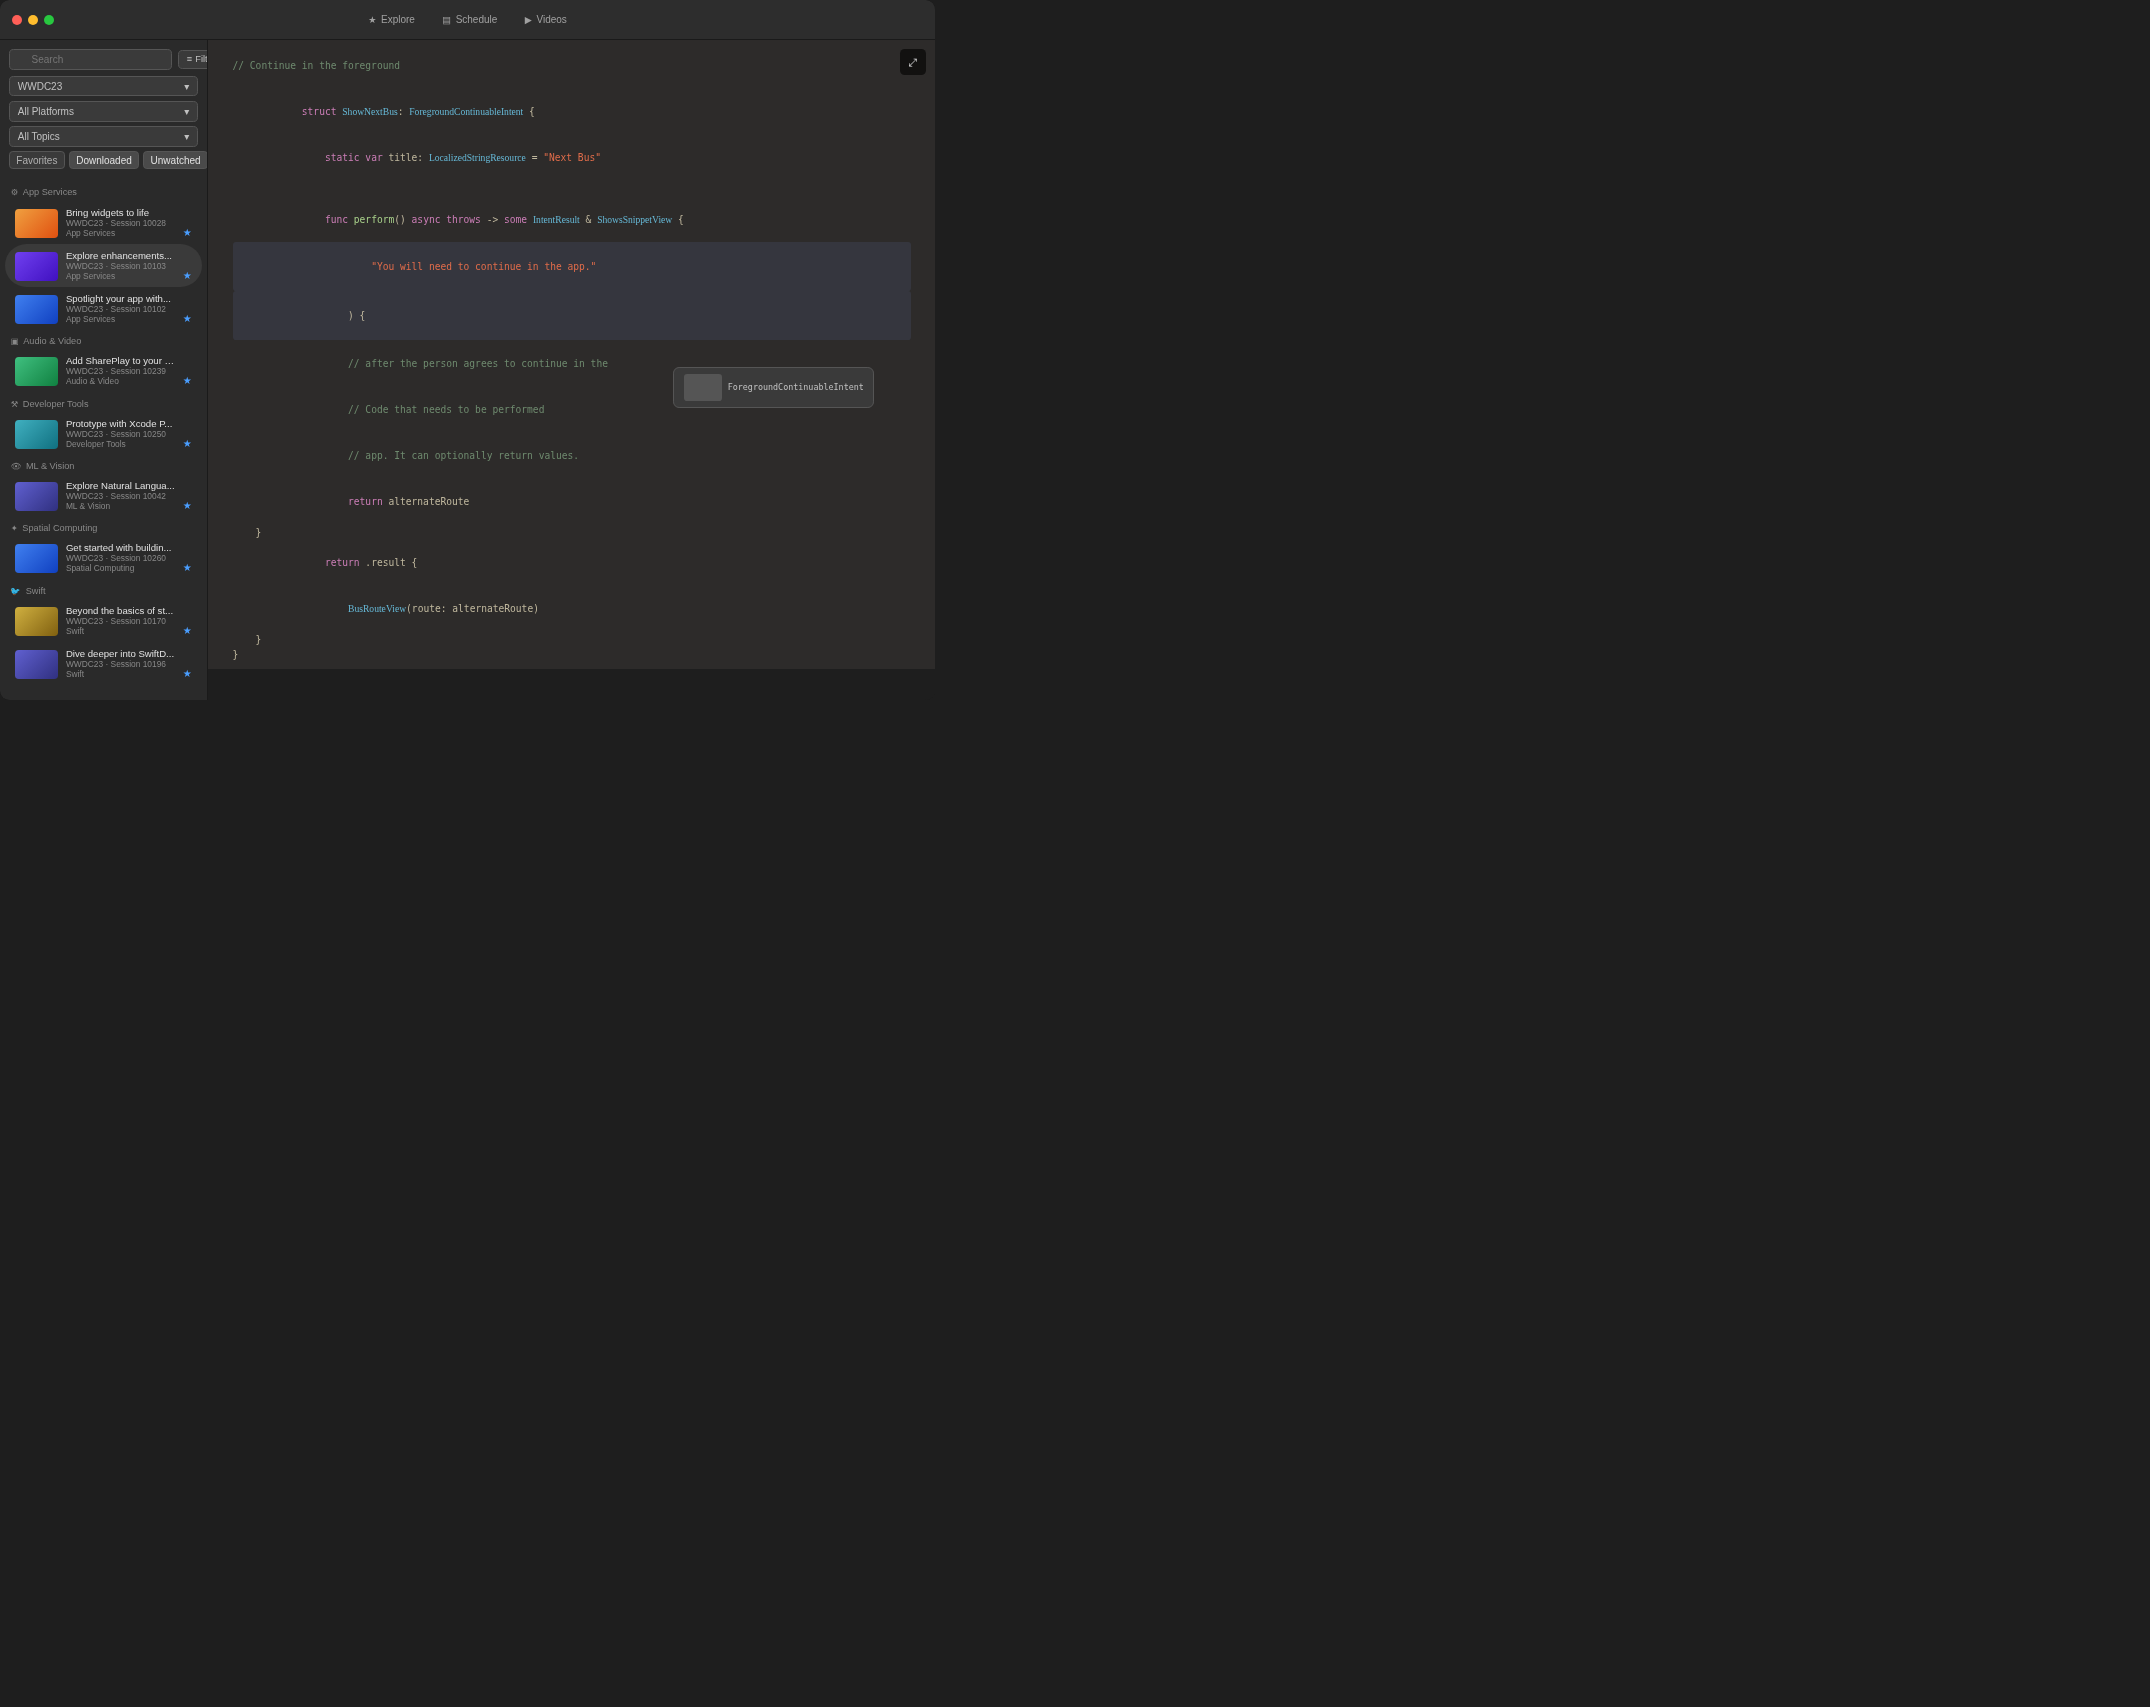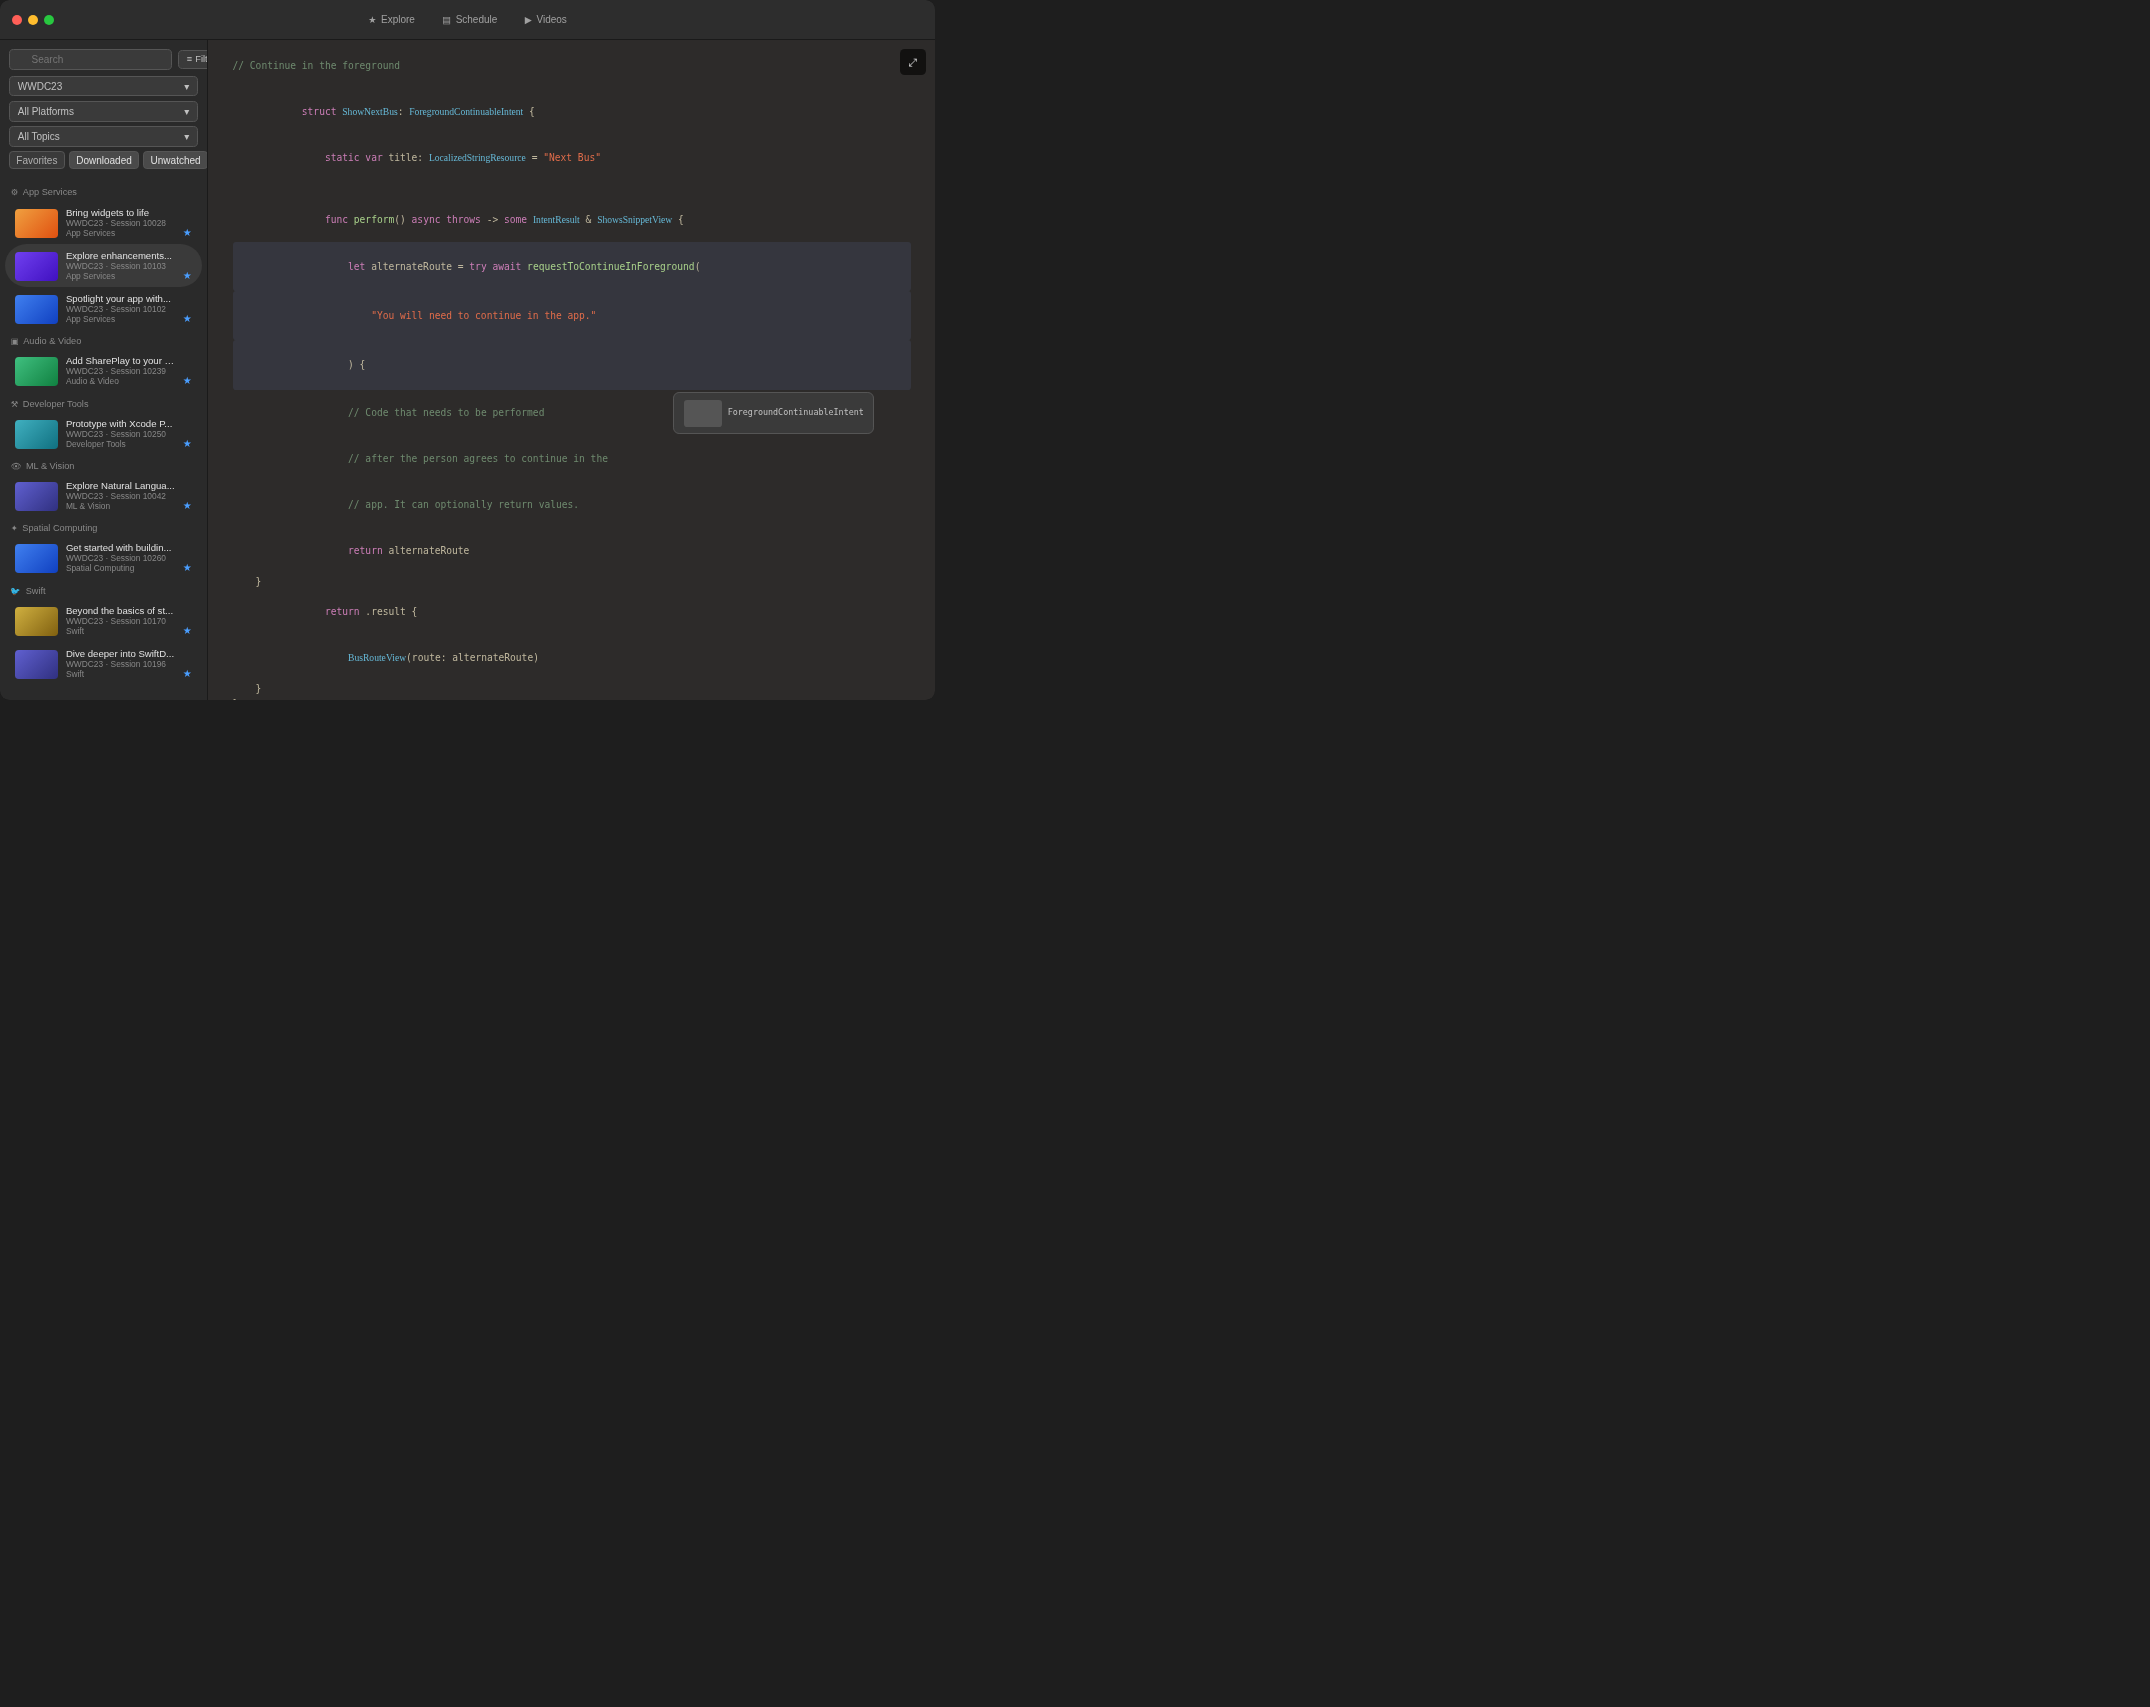--- a/index.html
+++ b/index.html
@@ -492,33 +492,30 @@
             <span class="c-keyword">struct </span><span class="c-type">ShowNextBus</span><span class="c-plain">: </span><span class="c-type">ForegroundContinuableIntent</span><span class="c-plain"> {</span>
           </div>
           <div class="code-line">
             <span class="c-plain">&nbsp;&nbsp;&nbsp;&nbsp;</span><span class="c-keyword">static var </span><span class="c-plain">title: </span><span class="c-type">LocalizedStringResource</span><span class="c-plain"> = </span><span class="c-string">"Next Bus"</span>
           </div>
           <div class="code-line">&nbsp;</div>
           <div class="code-line">
             <span class="c-plain">&nbsp;&nbsp;&nbsp;&nbsp;</span><span class="c-keyword">func </span><span class="c-func">perform</span><span class="c-plain">() </span><span class="c-keyword">async throws</span><span class="c-plain"> -&gt; </span><span class="c-keyword">some </span><span class="c-type">IntentResult</span><span class="c-plain"> &amp; </span><span class="c-type">ShowsSnippetView</span><span class="c-plain"> {</span>
           </div>
           <div class="code-line code-highlight-box">
-            <span class="c-plain">&nbsp;&nbsp;&nbsp;&nbsp;&nbsp;&nbsp;&nbsp;&nbsp;</span><span class="c-keyword">let </span><span class="c-plain">alternateRoute = </span><span class="c-keyword">try await </span><span class="c-func">requestToContinueInForeground</span><span class="c-plain">(</span>
-          </div>
-          <div class="code-line code-highlight-box">
             <span class="c-plain">&nbsp;&nbsp;&nbsp;&nbsp;&nbsp;&nbsp;&nbsp;&nbsp;&nbsp;&nbsp;&nbsp;&nbsp;</span><span class="c-string">"You will need to continue in the app."</span>
           </div>
           <div class="code-line code-highlight-box">
             <span class="c-plain">&nbsp;&nbsp;&nbsp;&nbsp;&nbsp;&nbsp;&nbsp;&nbsp;) {</span>
           </div>
           <div class="code-line">
+            <span class="c-plain">&nbsp;&nbsp;&nbsp;&nbsp;&nbsp;&nbsp;&nbsp;&nbsp;<span class="c-comment">// after the person agrees to continue in the</span></span>
+          </div>
+          <div class="code-line">
             <span class="c-plain">&nbsp;&nbsp;&nbsp;&nbsp;&nbsp;&nbsp;&nbsp;&nbsp;<span class="c-comment">// Code that needs to be performed</span></span>
-          </div>
-          <div class="code-line">
-            <span class="c-plain">&nbsp;&nbsp;&nbsp;&nbsp;&nbsp;&nbsp;&nbsp;&nbsp;<span class="c-comment">// after the person agrees to continue in the</span></span>
           </div>
           <div class="code-line">
             <span class="c-plain">&nbsp;&nbsp;&nbsp;&nbsp;&nbsp;&nbsp;&nbsp;&nbsp;<span class="c-comment">// app. It can optionally return values.</span></span>
           </div>
           <div class="code-line">
             <span class="c-plain">&nbsp;&nbsp;&nbsp;&nbsp;&nbsp;&nbsp;&nbsp;&nbsp;</span><span class="c-keyword">return </span><span class="c-plain">alternateRoute</span>
           </div>
           <div class="code-line"><span class="c-plain">&nbsp;&nbsp;&nbsp;&nbsp;}</span></div>
           <div class="code-line">
             <span class="c-plain">&nbsp;&nbsp;&nbsp;&nbsp;</span><span class="c-keyword">return </span><span class="c-plain">.result {</span>

